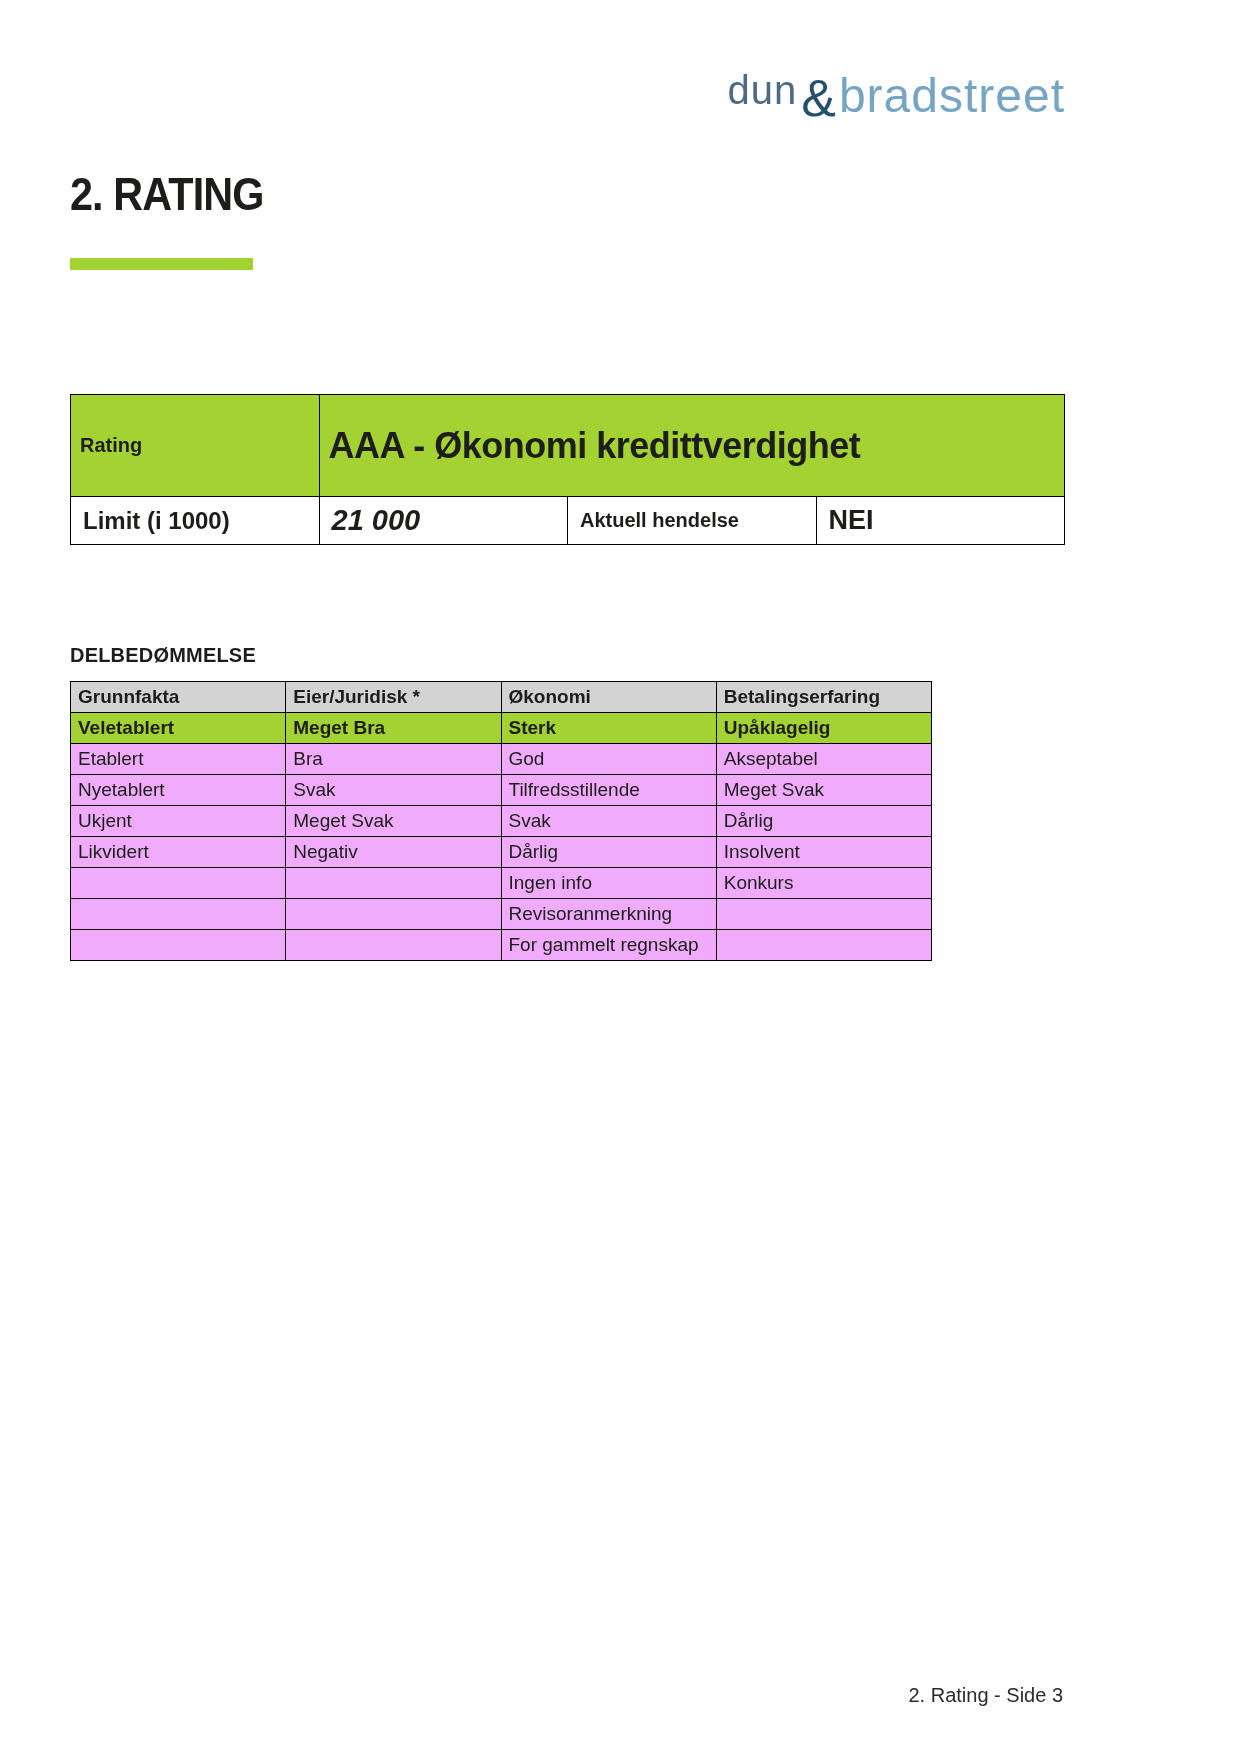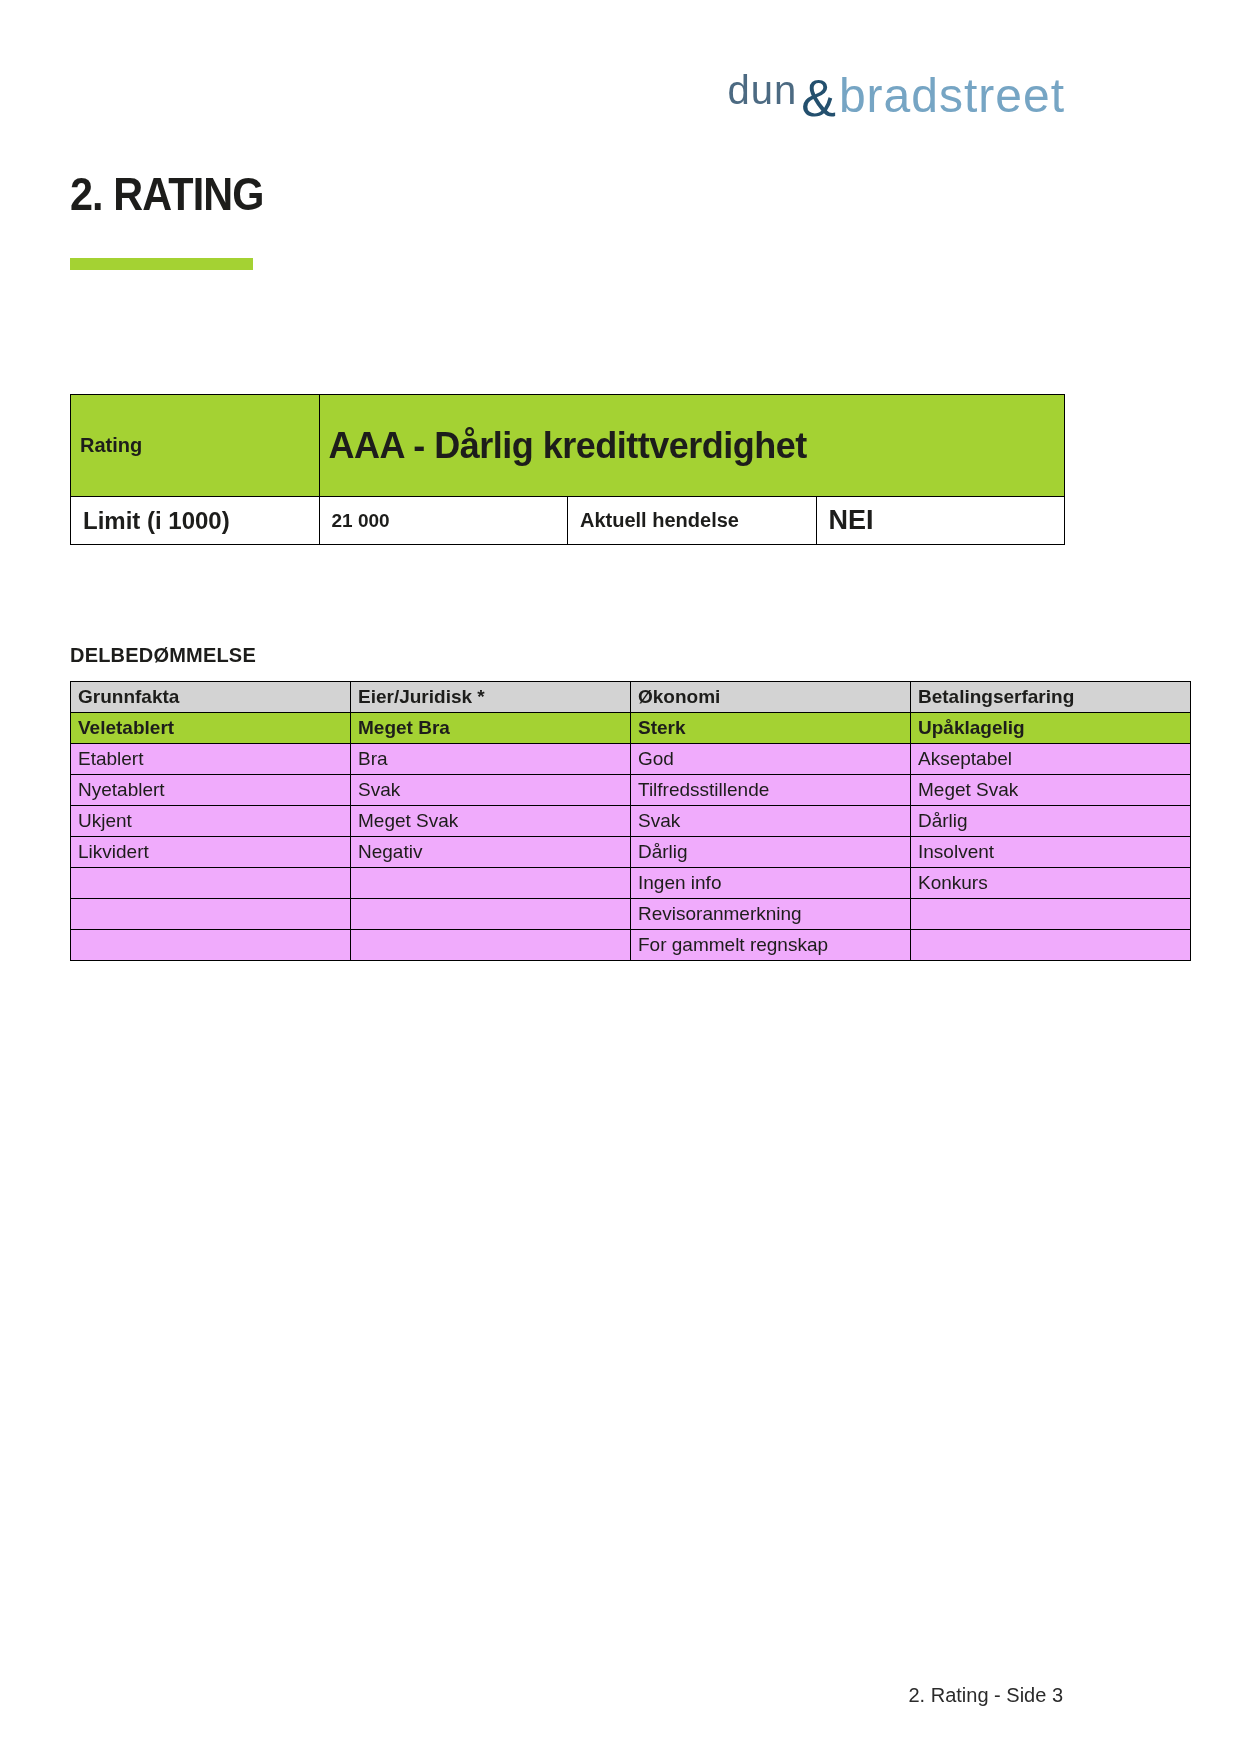--- a/index.html
+++ b/index.html
@@ -54,33 +54,33 @@
   .rating-table td{
     border:1.5px solid var(--border);
     vertical-align:middle;
     padding:0 0 0 12px;
   }
   .rating-table .row-main td{height:102px;background:var(--green);padding-left:9px;}
   .rating-table .row-sub td{height:48px;background:#ffffff;}
   .rating-label{font-size:20px;font-weight:700;}
   .rating-value{font-size:36px;font-weight:700;letter-spacing:-0.5px;}
   .limit-label{font-size:24px;font-weight:700;}
-  .limit-value{font-size:19px;font-weight:700;}
+  .limit-value{font-size:29px;font-weight:700;font-style:italic;}
   .event-label{font-size:20px;font-weight:700;}
   .event-value{font-size:27px;font-weight:700;}
 
   
   .section-title{
     position:absolute;left:70px;top:644px;
     font-size:20px;font-weight:700;
     letter-spacing:0.2px;
   }
   .sub-table{
     position:absolute;left:70px;top:681px;
-    width:1121px;border-collapse:collapse;table-layout:fixed;
+    width:862px;border-collapse:collapse;table-layout:fixed;
   }
   .sub-table td{
     border:1.5px solid var(--border);
     height:31px;
     font-size:19px;
     padding:0 4px 0 7px;
     vertical-align:middle;
     background:#f0abfc;
   }
   .sub-table tr.hdr td{background:var(--gray);font-weight:700;}
@@ -106,21 +106,21 @@
   <div class="title">2. RATING</div>
   <div class="title-bar"></div>
 
   <table class="rating-table">
     <tbody>
         <tr class="row-main">
       <td style="width:25%">
         <span class="rating-label">Rating</span>
       </td>
       <td colspan="3">
-        <span class="rating-value">AAA - Dårlig kredittverdighet</span>
+        <span class="rating-value">AAA - Økonomi kredittverdighet</span>
       </td>
     </tr>
     <tr class="row-sub">
       <td style="width:25%">
         <span class="limit-label">Limit (i 1000)</span>
       </td>
       <td style="width:25%">
         <span class="limit-value">21 000</span>
       </td>
       <td style="width:25%">

